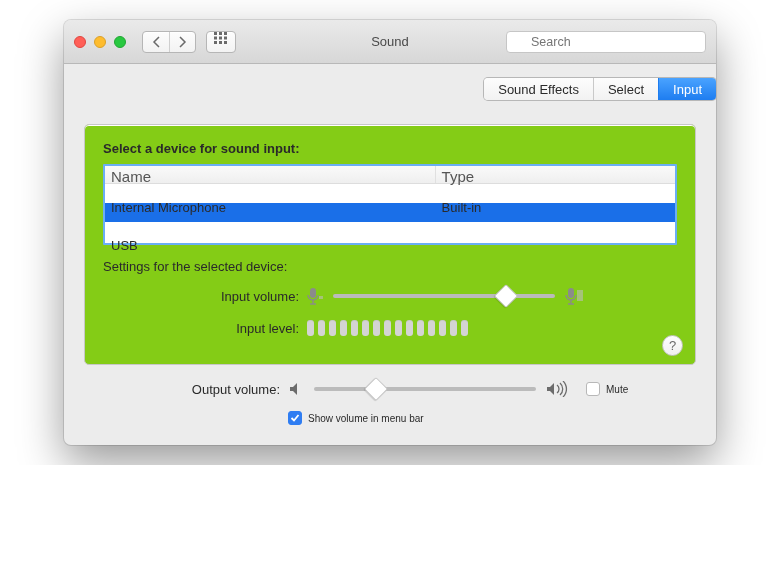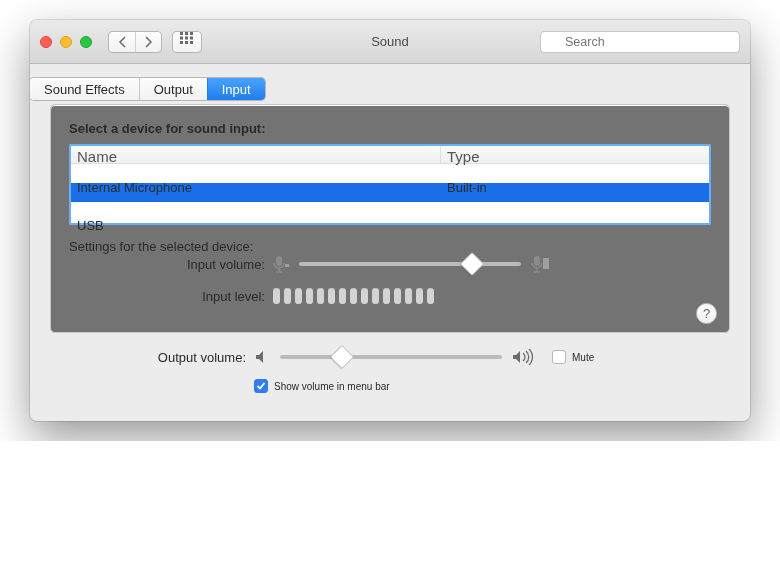--- a/index.html
+++ b/index.html
@@ -4,21 +4,21 @@
 <style>
   * { box-sizing: border-box; margin: 0; padding: 0; }
   body {
     font-family: -apple-system, "Helvetica Neue", Arial, sans-serif;
     font-size: 13px;
     background: #fff;
     color: #2a2a2a;
     -webkit-font-smoothing: antialiased;
   }
   .window {
-    width: 720px;
+    width: 652px;
     margin: 20px auto;
     background: #ececec;
     border-radius: 7px;
     box-shadow: 0 18px 45px rgba(0,0,0,.4), 0 0 0 1px rgba(0,0,0,.12);
     overflow: hidden;
   }
   .titlebar {
     height: 44px;
     display: flex;
     align-items: center;
@@ -56,21 +56,21 @@
   .search {
     height: 22px; width: 200px;
     border: 1px solid #c6c6c6; border-radius: 4px;
     background: #fff; padding: 0 8px 0 24px;
     font-size: 12.5px; color:#8c8c8c;
     position:relative;
   }
   .search-icon { position:absolute; left:6px; top:3px; color:#8c8c8c; }
   .search-field { position:relative; display:inline-block; }
   
-  .tabs { display:flex; justify-content:flex-start; padding: 14px 0 4px; }
+  .tabs { display:flex; justify-content:flex-end; padding: 14px 0 24px; }
   .segmented {
     display:flex;
     height: 22px;
     border-radius:4px;
     overflow:hidden;
     box-shadow: 0 0 0 1px #b7b7b7;
   }
   .seg {
     padding: 2px 14px;
     font-size:13px;
@@ -84,21 +84,21 @@
   .seg.active {
     background: linear-gradient(#4aa3ff,#1e7df0);
     color:#fff;
     border-left-color:#1e7df0;
   }
   
   .panel {
     margin: 0 20px 10px;
     border: 1px solid #c7c7c7;
     border-radius: 5px;
-    background: #737373;
+    background: #84cc16;
     box-shadow: inset 0 1px 0 #fff;
     padding: 14px 18px 14px;
     position:relative;
   }
   .panel-title { font-weight:600; font-size:13px; margin: 2px 0 8px; }
   .device-table {
     border: 2px solid #6aaef5;
     border-radius: 1px;
     background:#fff;
   }
@@ -123,21 +123,21 @@
     background: #1a6fe8;
     color:#fff;
     font-family:Liberation Serif, serif;
   }
   .dev-pad { height: 2px; }
   .subhead {
     margin-top: 14px;
     font-size: 13px;
     color:#2a2a2a;
   }
-  .form-rows { }
+  .form-rows { margin-top: 12px; }
   .form-row {
     display:flex; align-items:center;
     margin-bottom: 14px;
   }
   .form-label {
     width: 204px; text-align:right; padding-right:8px;
     font-size:13px;
   }
   .slider-wrap { display:flex; align-items:center; gap:10px; }
   .mic-icon { color:#8b8b8b; display:flex; align-items:center; }
@@ -166,21 +166,21 @@
   .help-btn {
     position:absolute; right:12px; bottom:8px;
     width:21px; height:21px;
     border-radius:50%;
     border:1px solid #c3c3c3;
     background: linear-gradient(#fdfdfd,#f0f0f0);
     display:flex; align-items:center; justify-content:center;
     font-size:13px; color:#6a6a6a;
   }
   
-  .bottom { padding: 6px 20px 28px; }
+  .bottom { padding: 6px 20px 20px; }
   .bottom .form-row { justify-content:flex-start; }
   .bottom .form-label { width: 204px; }
   .chk-wrap {
     display:flex; align-items:center; gap:6px; margin-left:8px;
     font-size:10px;
   }
   .chk {
     width:14px; height:14px;
     border:1px solid #b8b8b8; border-radius:3px;
     background:#fff;
@@ -241,21 +241,21 @@
             </svg>
         </span>
         <input class="search" placeholder="Search" style="">
       </span>
     </div>
   </div>
 
   <div class="tabs">
     <div class="segmented">
       <div class="seg">Sound Effects</div>
-      <div class="seg">Output</div>
+      <div class="seg">Select</div>
       <div class="seg active">Input</div>
     </div>
   </div>
 
   <div class="panel">
     <div class="panel-title">Select a device for sound input:</div>
 
     <div class="device-table">
       <div class="dev-head">
         <div class="col-name">Name</div>

